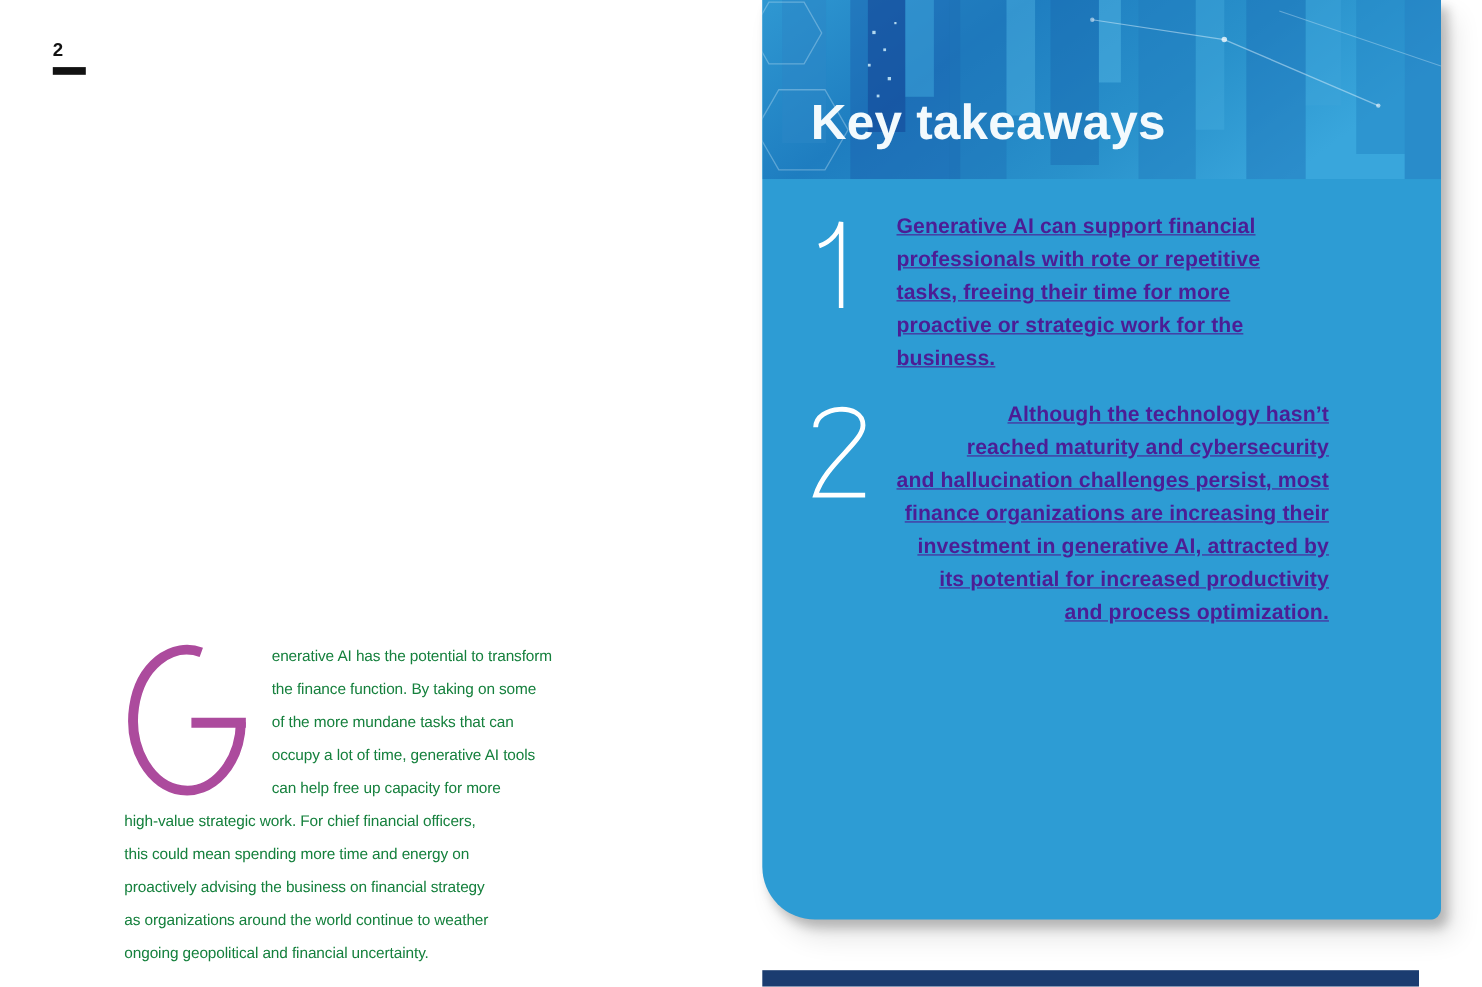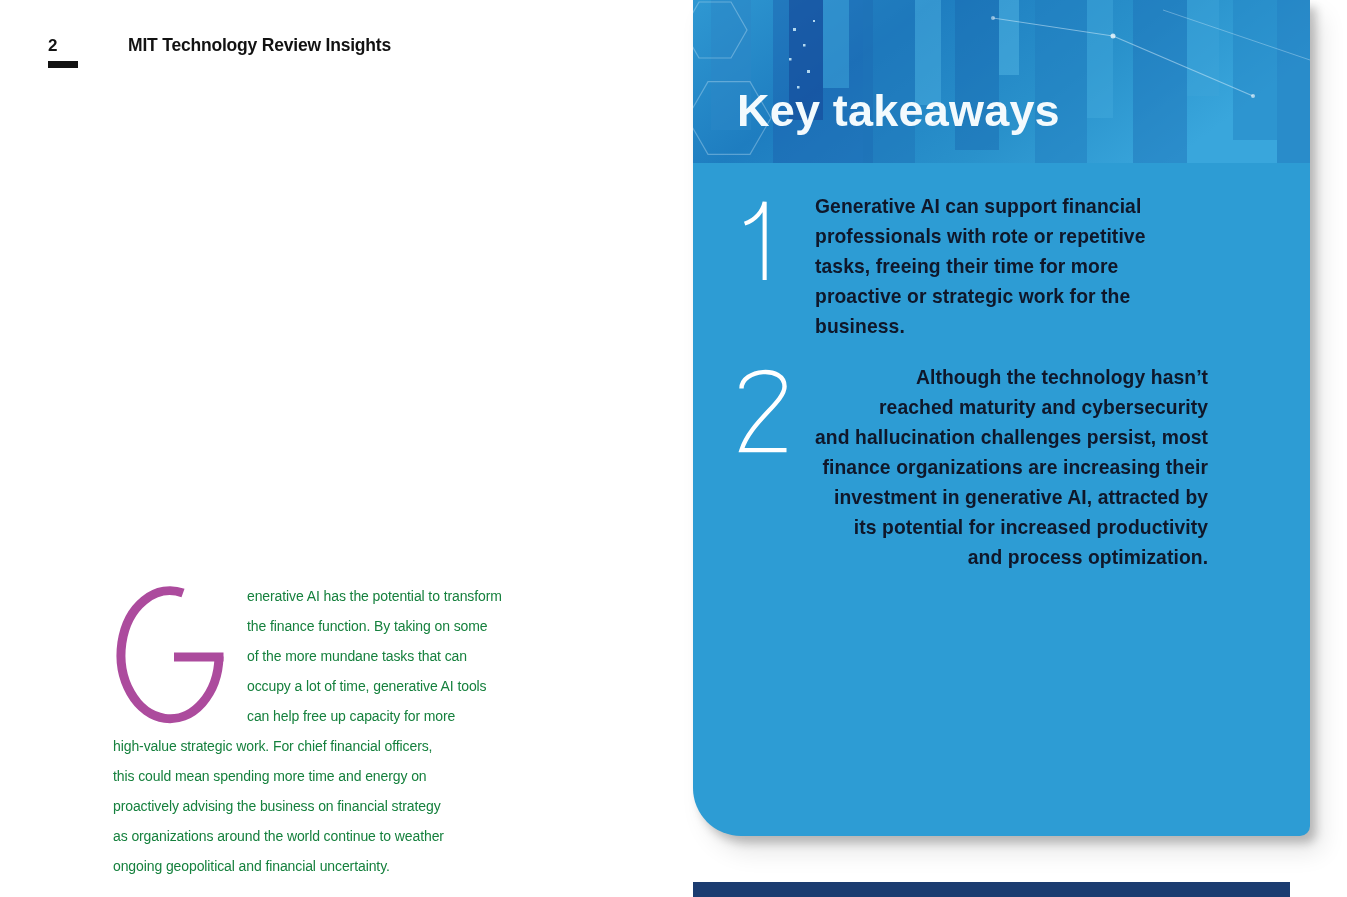--- a/index.html
+++ b/index.html
@@ -39,38 +39,37 @@
     position:absolute;left:44px;top:88px;margin:0;
     font-size:45px;font-weight:700;color:#f3fafd;letter-spacing:0.2px;line-height:46px;
   }
   .takeaway-list{list-style:none;margin:0;padding:29px 0 0 42px;}
   .takeaway-item{display:flex;align-items:flex-start;}
   .takeaway-item + .takeaway-item{margin-top:21px;text-align:right;}
   .num-col{width:80px;flex:none;}
   .num-col svg{display:block;}
   .takeaway-text{
     margin:0;white-space:pre-line;
-    font-size:19.3px;font-weight:700;color:#0f172a;line-height:30px;letter-spacing:0.1px;
+    font-size:19.3px;font-weight:700;color:#4c1d95;line-height:30px;letter-spacing:0.1px;text-decoration:underline;
   }
   .n1{margin-left:6px;margin-top:4px;}
   .n2{margin-left:0;margin-top:2px;}
   .n3{margin-left:2px;margin-top:2px;}
 
   
   .bottom-bar{position:absolute;left:693px;top:882px;width:597px;height:15px;background:#1B3C70;}
 </style>
 </head>
 <body>
 
 <header class="page-header">
   <div class="pagenum-wrap">
     <span class="pagenum">2</span>
     <div class="pagenum-bar"></div>
   </div>
-  <span class="pub-title">MIT Technology Review Insights</span>
 </header>
 
 <main class="article">
   <span class="dropcap-float" role="img" aria-label="G">
     <svg width="120" height="147" viewBox="0 0 120 146" fill="none" xmlns="http://www.w3.org/2000/svg">
       <path d="M 70 11.5 A 49 64 0 1 0 106 75" stroke="#AC4B9D" stroke-width="9" fill="none"></path>
       <path d="M 61 75.5 L 106 75.5 L 106 80" stroke="#AC4B9D" stroke-width="9" fill="none"></path>
     </svg>
   </span>
   <p class="para-text" style="margin:0">enerative AI has the potential to transform

